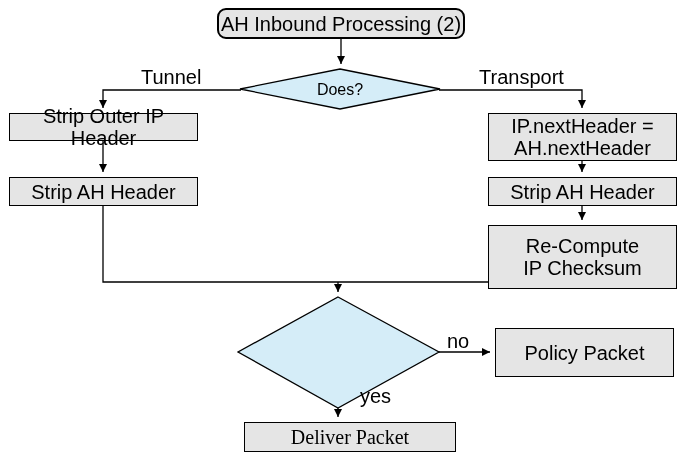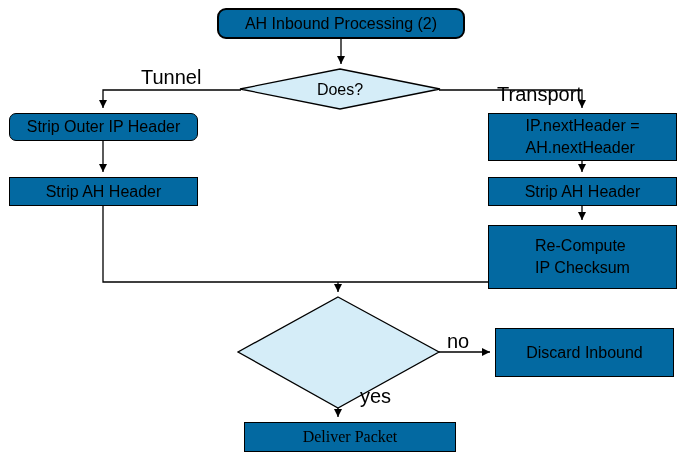--- a/index.html
+++ b/index.html
@@ -19,26 +19,27 @@
   #connectors {
     position: absolute;
     left: 0;
     top: 0;
     width: 683px;
     height: 468px;
   }
   .node {
     position: absolute;
     box-sizing: border-box;
-    background: #0369a1;
+    background: #e5e5e5;
     border: 1.5px solid #000000;
     display: flex;
     align-items: center;
     justify-content: center;
-    font-size: 16px;
+    text-align: center;
+    font-size: 20px;
     line-height: 22px;
     white-space: pre-line;
   }
   .node.rounded {
     border-radius: 9px;
     border-width: 2px;
   }
   .diamond-label {
     position: absolute;
     display: flex;
@@ -81,40 +82,40 @@
       <path d="M439,352 L490,352" marker-end="url(#arw)"></path>
       <path d="M338,408 L338,417" marker-end="url(#arw)"></path>
     </g>
 
     <polygon points="340,69 440,89 340,109 240,89" fill="#d5edf8" stroke="#000000" stroke-width="1.3"></polygon>
     <polygon points="338,297 439,352 338,408 238,352" fill="#d5edf8" stroke="#000000" stroke-width="1.3"></polygon>
   </svg>
 
   <div class="node rounded" style="left:217px; top:8px; width:248px; height:31px;">AH Inbound Processing (2)</div>
 
-  <div class="node" style="left:9px; top:113px; width:189px; height:28px;border-radius:7px;">Strip Outer IP Header</div>
+  <div class="node" style="left:9px; top:113px; width:189px; height:28px;">Strip Outer IP Header</div>
 
   <div class="node" style="left:9px; top:177px; width:189px; height:29px;">Strip AH Header</div>
 
   <div class="node" style="left:488px; top:113px; width:189px; height:48px;">IP.nextHeader =
 AH.nextHeader</div>
 
   <div class="node" style="left:488px; top:177px; width:189px; height:29px;">Strip AH Header</div>
 
   <div class="node" style="left:488px; top:225px; width:189px; height:64px;">Re-Compute
 IP Checksum</div>
 
-  <div class="node" style="left:495px; top:328px; width:179px; height:49px;">Discard Inbound</div>
+  <div class="node" style="left:495px; top:328px; width:179px; height:49px;">Policy Packet</div>
 
   <div class="node" style="left:244px; top:422px; width:212px; height:30px;font-family:Liberation Serif, serif;">Deliver Packet</div>
 
   <div class="diamond-label" style="left:280px; top:77px; width:120px; height:24px;">Does?</div>
 
 
   <div class="edge-label" style="left:141px; top:69px;">Tunnel</div>
 
-  <div class="edge-label" style="left:497px; top:69px;margin-top:17px;">Transport</div>
+  <div class="edge-label" style="left:479px; top:69px;">Transport</div>
 
   <div class="edge-label" style="left:447px; top:333px;">no</div>
 
   <div class="edge-label" style="left:360px; top:388px;">yes</div>
 
 </div>
 
 </body></html>

